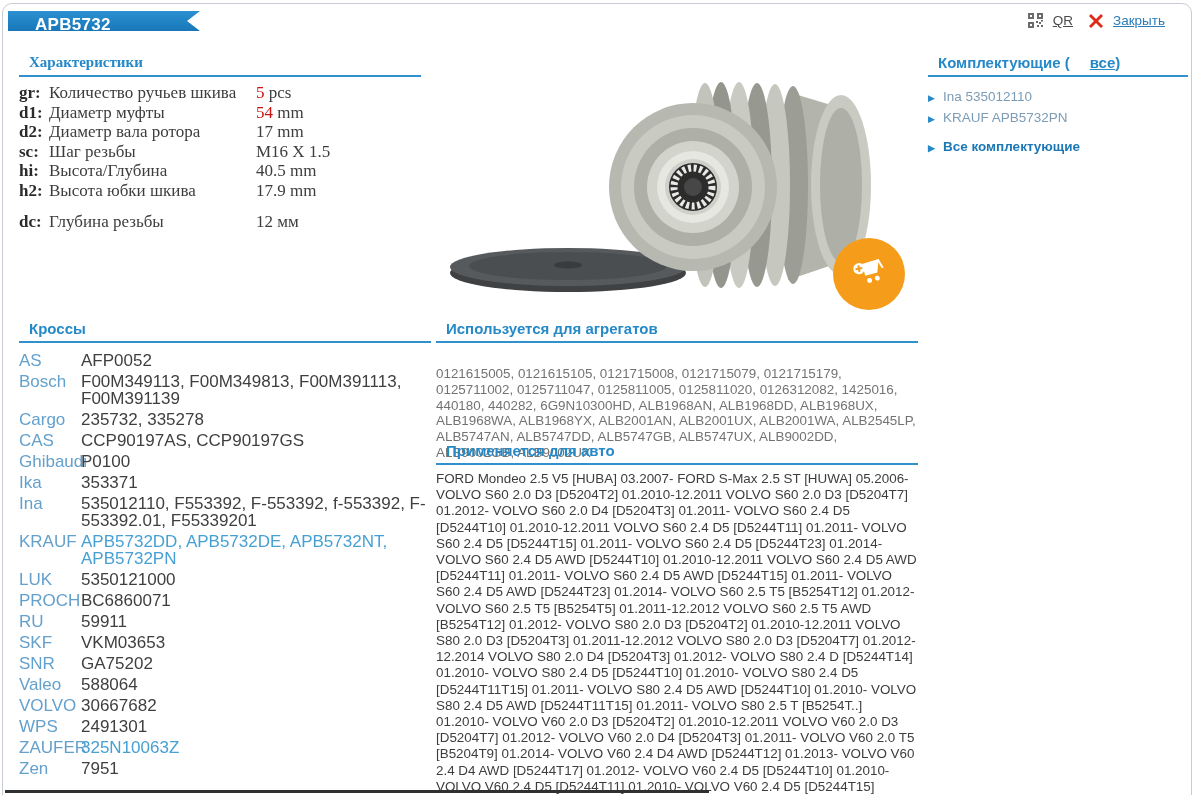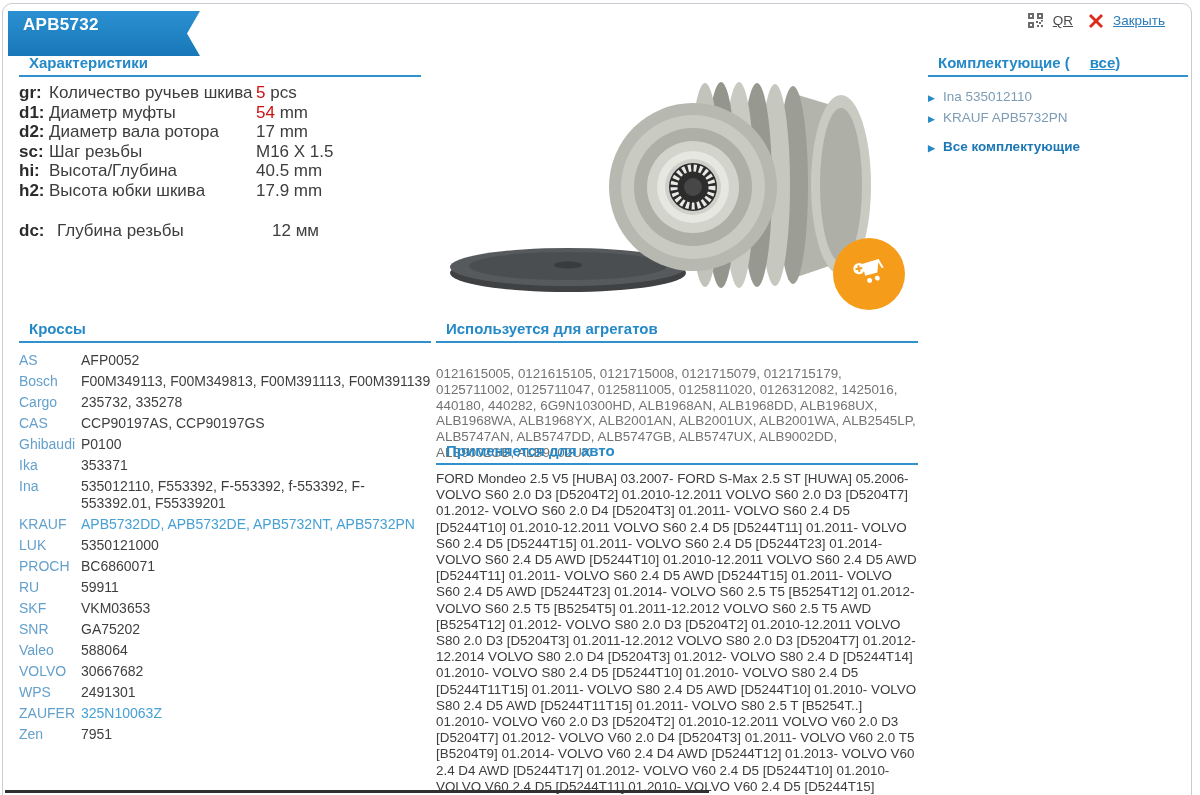--- a/index.html
+++ b/index.html
@@ -7,48 +7,48 @@
     width:1200px; height:795px; position:relative; overflow:hidden;
     background:#fff; font-family:"Liberation Sans", sans-serif;
     -webkit-font-smoothing:antialiased;
   }
   .page {
     position:absolute; left:2px; top:3px; width:1188px; height:808px;
     border:1px solid #c6ccd2; border-radius:10px; background:#fff; overflow:hidden;
   }
   
   .ribbon {
-    position:absolute; left:5px; top:7px; width:192px; height:45px;
+    position:absolute; left:5px; top:7px; width:192px; height:20px;
     background:linear-gradient(#2b90d1,#1877b9);
     clip-path:polygon(0 0,100% 0,calc(100% - 13px) 50%,100% 100%,0 100%);
     color:#fff; font-weight:bold; font-size:17px; line-height:28px;
-    padding-left:15px; box-sizing:border-box; letter-spacing:.3px;
+    padding-left:27px; box-sizing:border-box; letter-spacing:.3px;
   }
   
   .topbar { position:absolute; top:9px; right:26px; display:flex; gap:16px; align-items:center; font-size:13.5px; }
   .ctrl { display:flex; gap:10px; align-items:center; cursor:pointer; text-decoration:none; }
   .qr-label { color:#4a4a4a; text-decoration:underline; }
   .close-label { color:#2b7cba; text-decoration:underline; }
   
   .section-title {
     color:#2589c8; font-weight:bold; font-size:15px;
     padding:0 0 4px 10px; border-bottom:2px solid #3191cd;
   }
   .section-title a { color:#2589c8; }
   
-  .chars { position:absolute; left:16px; top:50px; width:402px; }
+  .chars { position:absolute; left:16px; top:50px; width:402px;font-family:Liberation Serif, serif; }
   .char-rows { margin-top:6px; }
   .char-row { display:grid; grid-template-columns:30px 207px 1fr; height:19.5px; align-items:center; font-size:17px; color:#3d3d3d; }
-  .char-row.gap { margin-top:21px;gap:8px; }
+  .char-row.gap { margin-top:12px; }
   .char-key { font-weight:bold; color:#2b2b2b; }
   .char-value .val.red { color:#cc1111; }
   
   .crosses { position:absolute; left:16px; top:316px; width:412px; }
   .cross-rows { margin-top:7px; }
-  .cross-row { display:grid; grid-template-columns:62px 1fr; font-size:14px; line-height:17px; padding:2px 0; }
+  .cross-row { display:grid; grid-template-columns:62px 1fr; font-size:17px; line-height:17px; padding:2px 0; }
   .cross-brand { color:#64a0cc; text-decoration:none; cursor:pointer; }
   .cross-values { color:#3f3f3f; }
   .cross-values.link { color:#46a0d4; cursor:pointer; }
   
   .components { position:absolute; left:925px; top:50px; width:260px; }
   .comp-items { margin-top:9px; }
   .comp-item { display:flex; align-items:baseline; gap:8px; font-size:13.5px; padding:3px 0; color:#7d9cb5; cursor:pointer; }
   .comp-item.strong { color:#1b77b6; font-weight:bold; margin-top:8px; }
   .tri { color:#2589c8; font-size:9px; line-height:1; }
   

